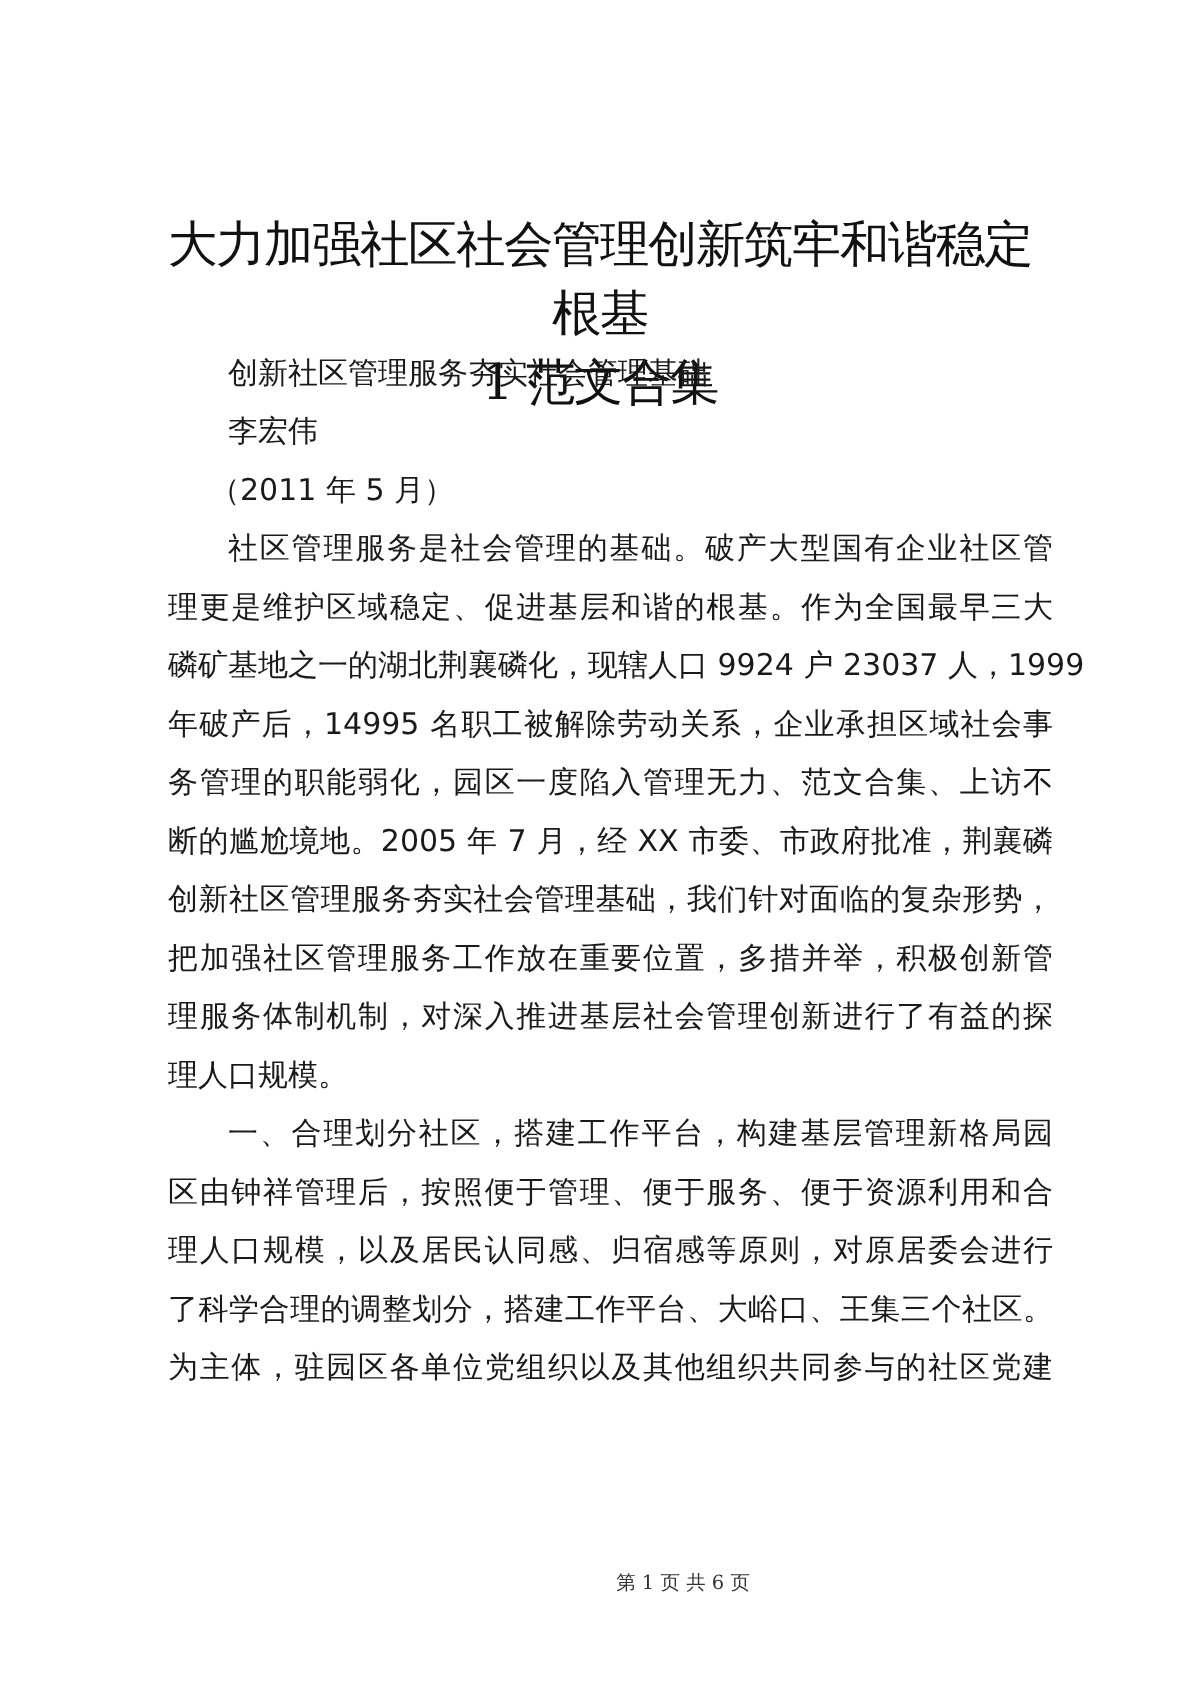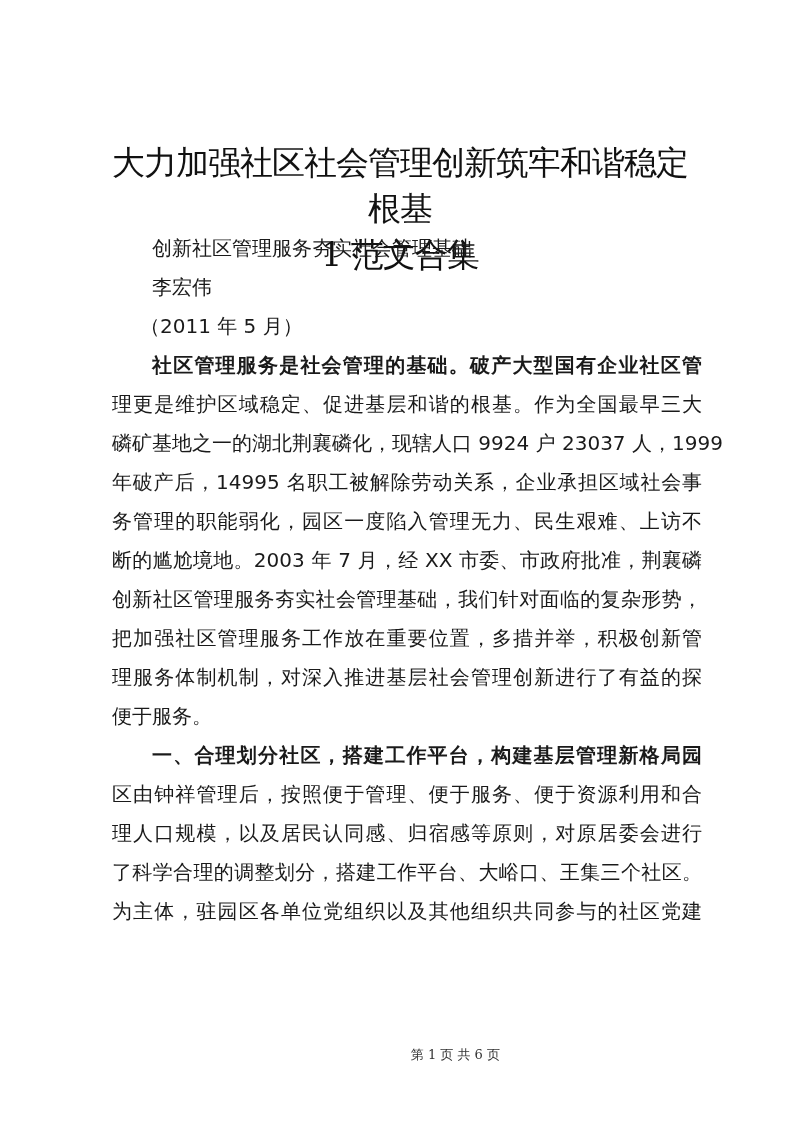--- a/index.html
+++ b/index.html
@@ -53,21 +53,20 @@
       text-align-last: justify;
       color: #1a1a1a;
       font-family: "DejaVu Sans", "Liberation Sans", sans-serif;
       letter-spacing: 0;
     }
     .line.last {
       text-align-last: left;
     }
     .line.indent {
       padding-left: 40px;
-      font-weight: bold;
     }
     .line.meta {
       text-align-last: left;
       padding-left: 40px;
     }
     .line.meta.paren {
       padding-left: 28px;
     }
     .footer {
       position: absolute;
@@ -93,26 +92,26 @@
   <div class="body">
     <div class="line meta">创新社区管理服务夯实社会管理基础</div>
     <div class="line meta">李宏伟</div>
     <div class="line meta paren">（2011 年 5 月）</div>
 
     <div>
       <div class="line indent">社区管理服务是社会管理的基础。破产大型国有企业社区管</div>
       <div class="line">理更是维护区域稳定、促进基层和谐的根基。作为全国最早三大</div>
       <div class="line">磷矿基地之一的湖北荆襄磷化，现辖人口 9924 户 23037 人，1999</div>
       <div class="line">年破产后，14995 名职工被解除劳动关系，企业承担区域社会事</div>
-      <div class="line">务管理的职能弱化，园区一度陷入管理无力、民生艰难、上访不</div>
-      <div class="line">断的尴尬境地。2003 年 7 月，经 XX 市委、市政府批准，荆襄磷</div>
+      <div class="line">务管理的职能弱化，园区一度陷入管理无力、范文合集、上访不</div>
+      <div class="line">断的尴尬境地。2005 年 7 月，经 XX 市委、市政府批准，荆襄磷</div>
       <div class="line">创新社区管理服务夯实社会管理基础，我们针对面临的复杂形势，</div>
       <div class="line">把加强社区管理服务工作放在重要位置，多措并举，积极创新管</div>
       <div class="line">理服务体制机制，对深入推进基层社会管理创新进行了有益的探</div>
-      <div class="line last">便于服务。</div>
+      <div class="line last">理人口规模。</div>
     </div>
 
     <div>
       <div class="line indent">一、合理划分社区，搭建工作平台，构建基层管理新格局园</div>
       <div class="line">区由钟祥管理后，按照便于管理、便于服务、便于资源利用和合</div>
       <div class="line">理人口规模，以及居民认同感、归宿感等原则，对原居委会进行</div>
       <div class="line">了科学合理的调整划分，搭建工作平台、大峪口、王集三个社区。</div>
       <div class="line">为主体，驻园区各单位党组织以及其他组织共同参与的社区党建</div>
     </div>
   </div>

